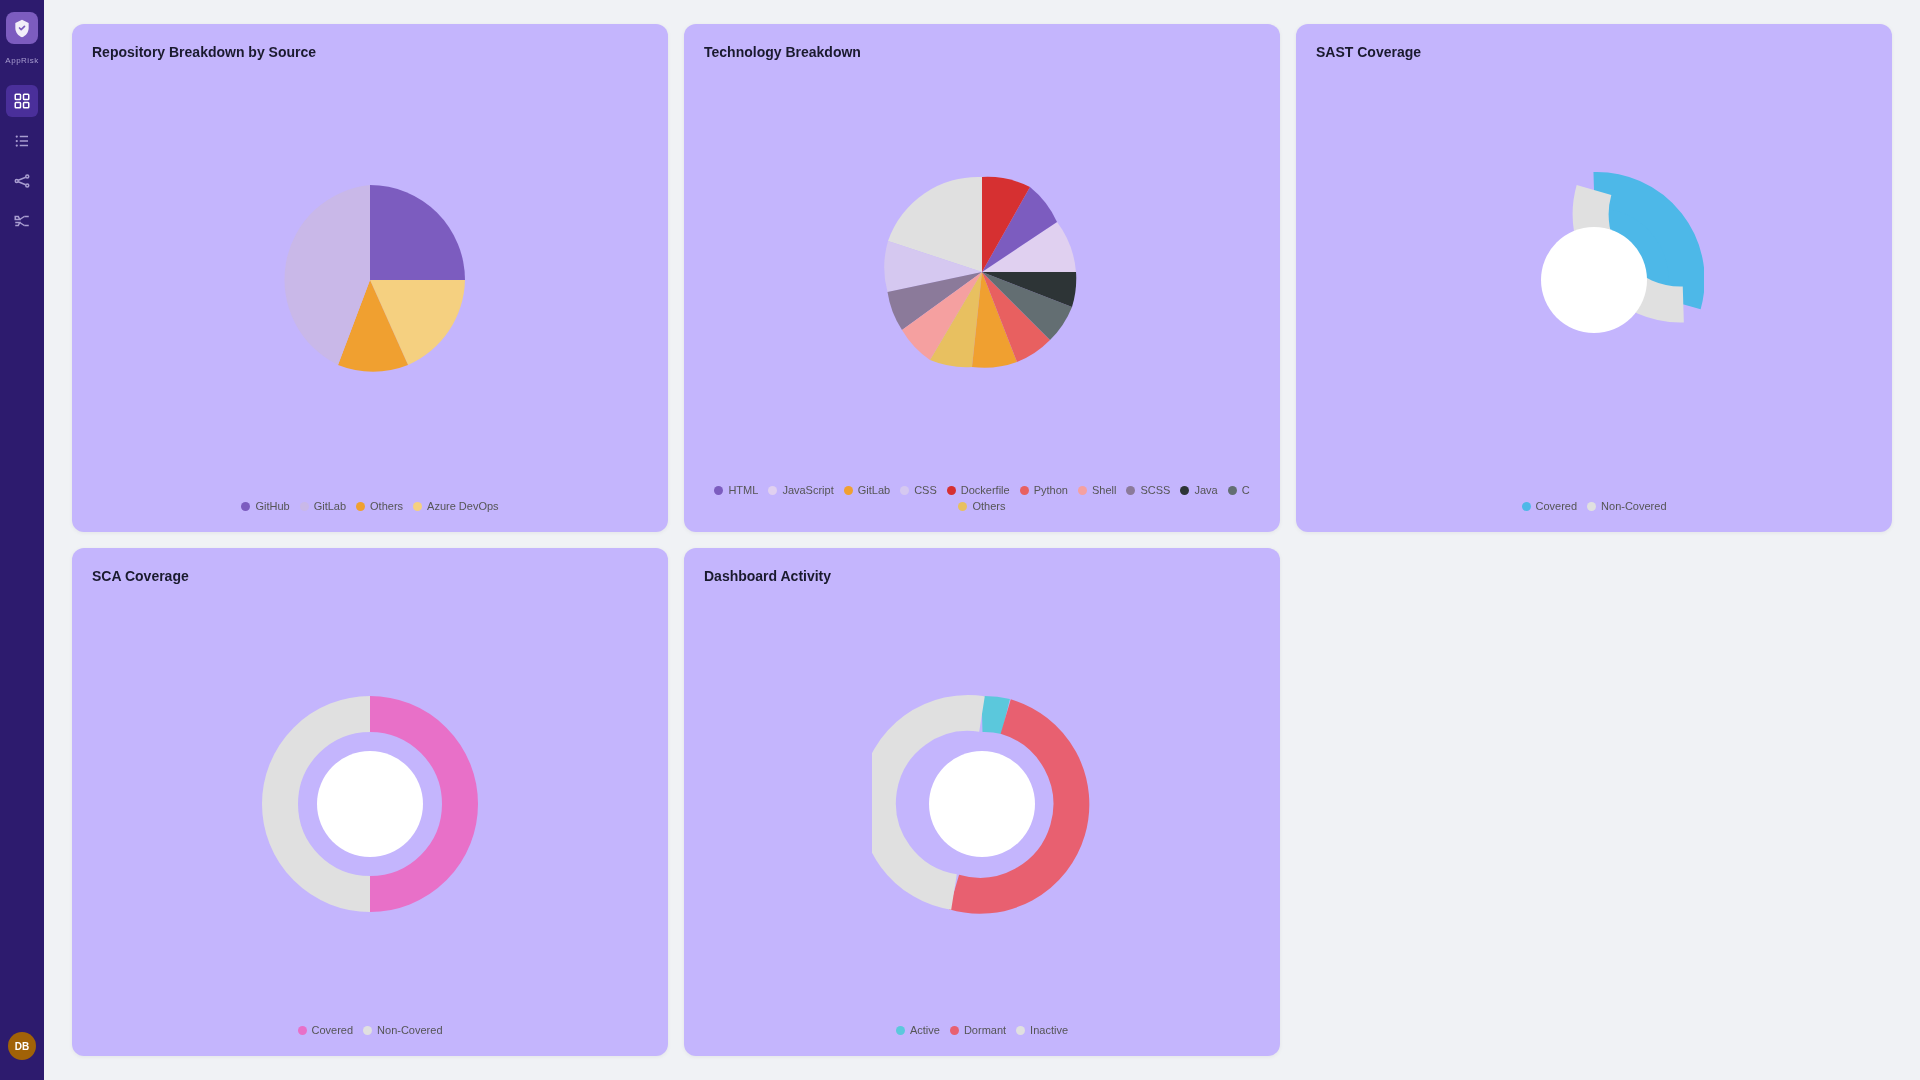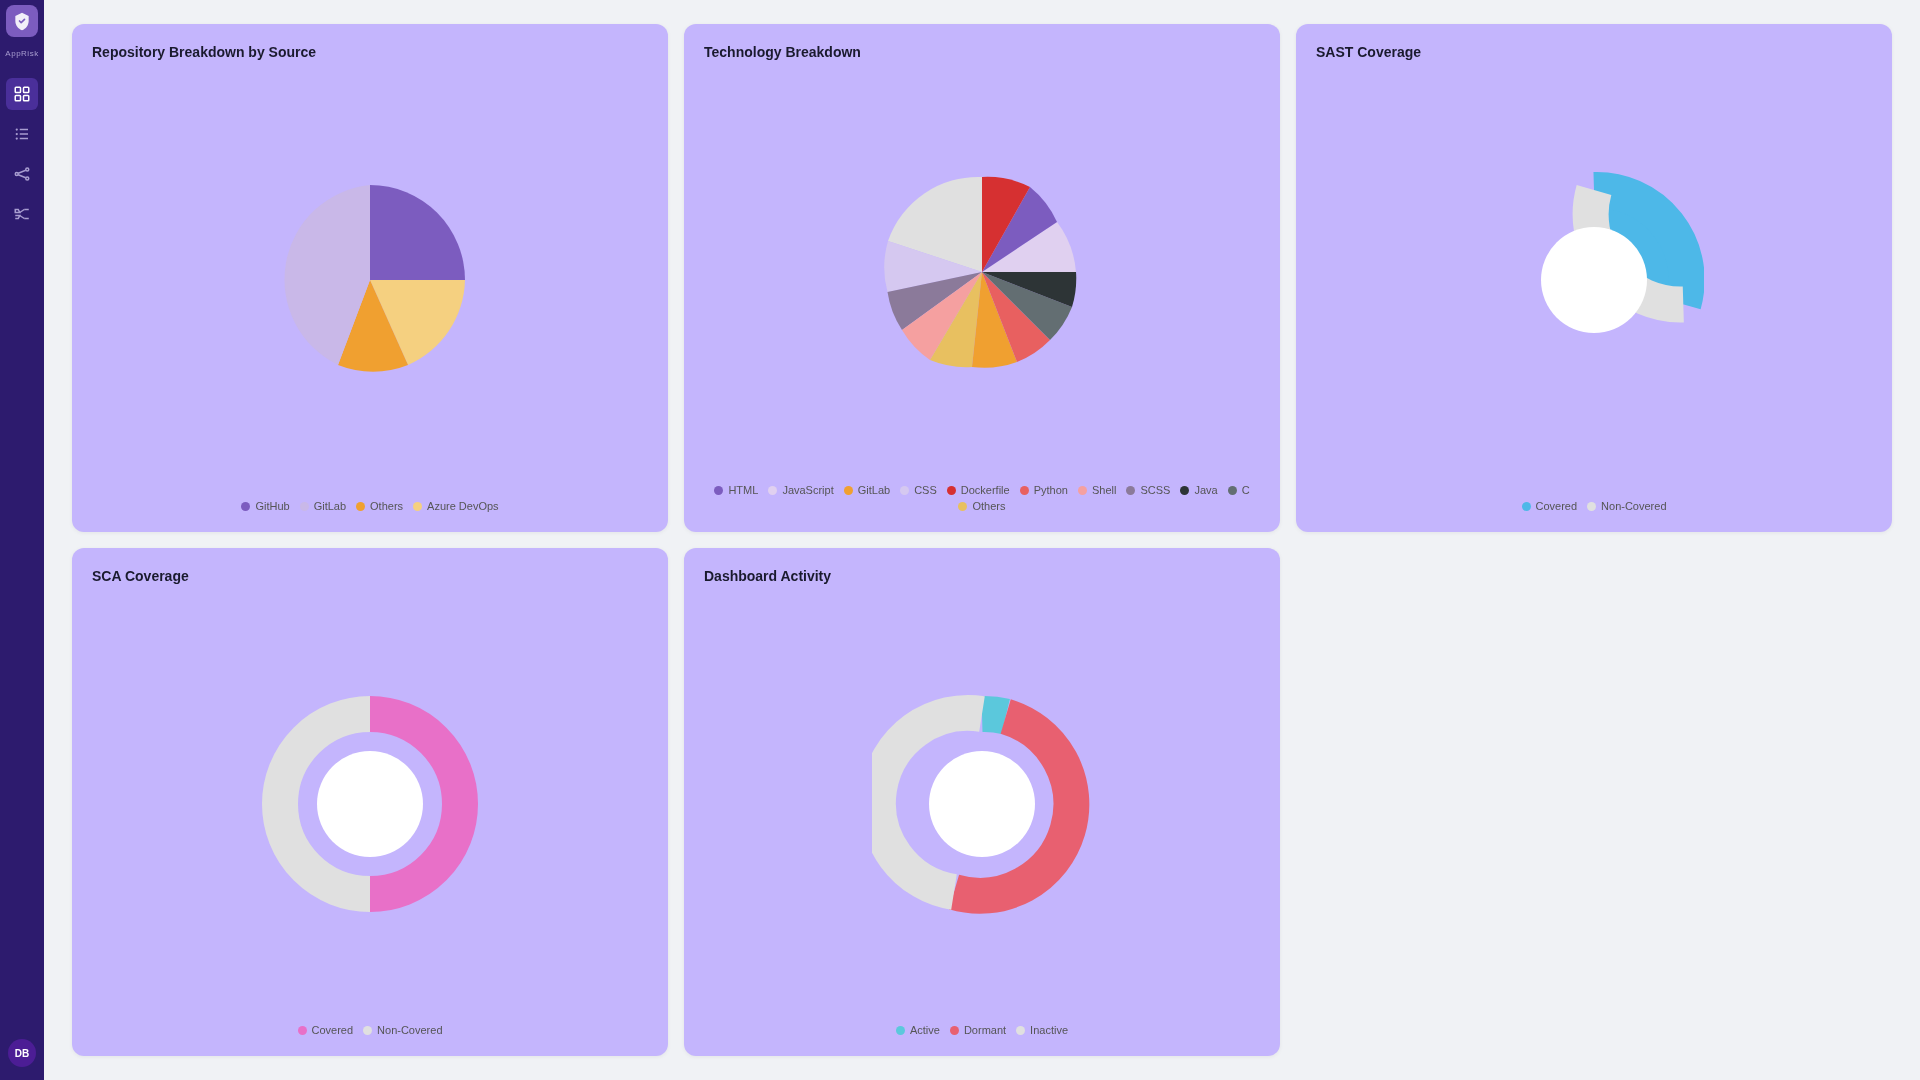--- a/index.html
+++ b/index.html
@@ -9,21 +9,21 @@
       display: flex;
       height: 100vh;
       overflow: hidden;
     }
     .sidebar {
       width: 44px;
       background: #2d1b6e;
       display: flex;
       flex-direction: column;
       align-items: center;
-      padding: 5px 0;
+      padding: 12px 0;
       gap: 8px;
       flex-shrink: 0;
     }
     .sidebar-logo {
       width: 32px;
       height: 32px;
       background: #7c5cbf;
       border-radius: 8px;
       display: flex;
       align-items: center;
@@ -49,21 +49,21 @@
     }
     .sidebar-icon.active {
       background: #4a2f9a;
       color: white;
     }
     .sidebar-icon svg { width: 18px; height: 18px; }
     .avatar {
       width: 28px;
       height: 28px;
       border-radius: 50%;
-      background: #4c1d95;
+      background: #a16207;
       display: flex;
       align-items: center;
       justify-content: center;
       color: white;
       font-size: 10px;
       font-weight: bold;
       margin-top: auto;
       margin-bottom: 8px;
       cursor: pointer;
     }

